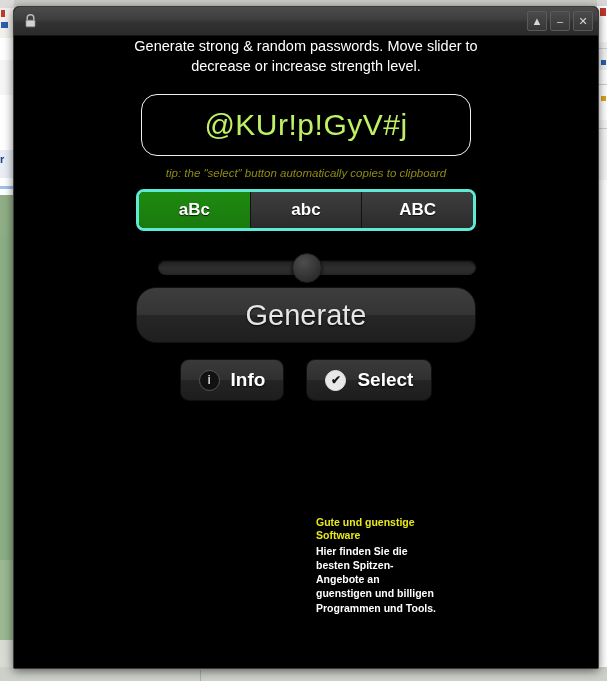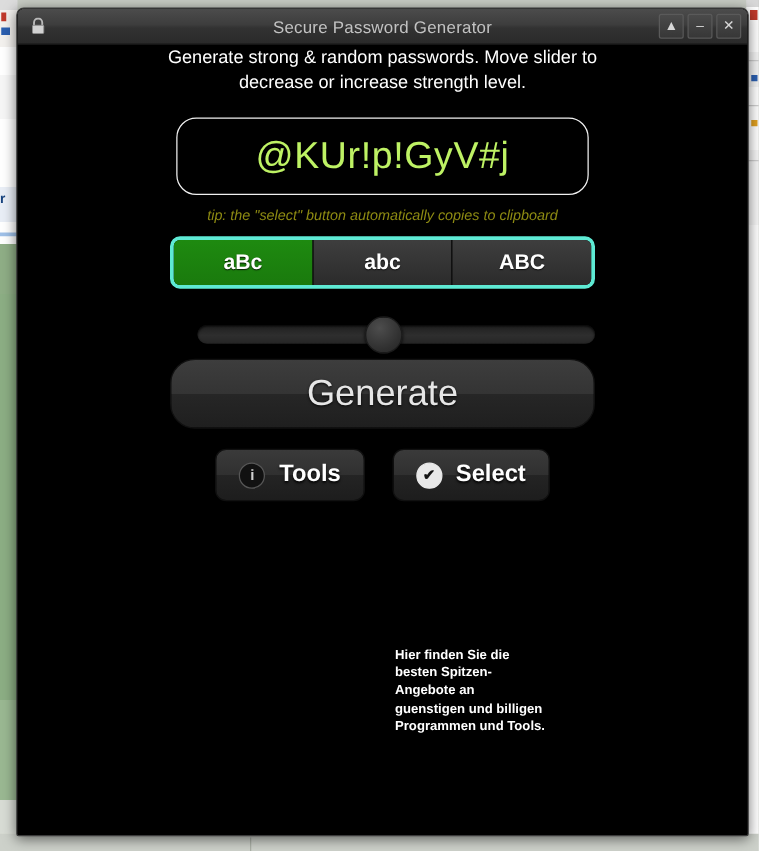--- a/index.html
+++ b/index.html
@@ -383,21 +383,20 @@
 
 <div id="app-window">
 
   <div id="titlebar">
     <div class="win-icon">
       <svg width="13" height="14" viewBox="0 0 13 14" aria-hidden="true">
         <path d="M3.2 6.2 V4.1 a3.3 3.3 0 0 1 6.6 0 V6.2" fill="none" stroke="#b9b9b9" stroke-width="1.5"></path>
         <rect x="2" y="6.2" width="9" height="6.6" rx="0.8" fill="#d2d2d2" stroke="#8e8e8e" stroke-width="0.7"></rect>
       </svg>
     </div>
-    <div class="title-text">Secure Password Generator</div>
     <div class="win-buttons">
       <div class="win-btn">▲</div>
       <div class="win-btn">–</div>
       <div class="win-btn">✕</div>
     </div>
   </div>
 
   <div id="window-body">
 
     <div id="intro-text">Generate strong &amp; random passwords. Move slider to decrease or increase strength level.</div>
@@ -417,29 +416,30 @@
         <div id="slider-track"></div>
         <div id="slider-thumb" style="left: 134.4px;"></div>
       </div>
     </div>
 
     <div id="generate-button">Generate</div>
 
     <div id="action-row">
       <div class="action-btn">
         <span class="glyph">i</span>
-        <span class="label">Tools</span>
+        <span class="label">Info</span>
       </div>
       <div class="action-btn">
         <span class="glyph filled">✔</span>
         <span class="label">Select</span>
       </div>
     </div>
 
     <div id="ads-row">
       <div class="ad">
+        <div class="ad-title">Gute und guenstige Software</div>
         <div class="ad-body">Hier finden Sie die besten Spitzen-Angebote an guenstigen und billigen Programmen und Tools.</div>
       </div>
     </div>
 
 
   </div>
 </div>
 
 </body></html>

